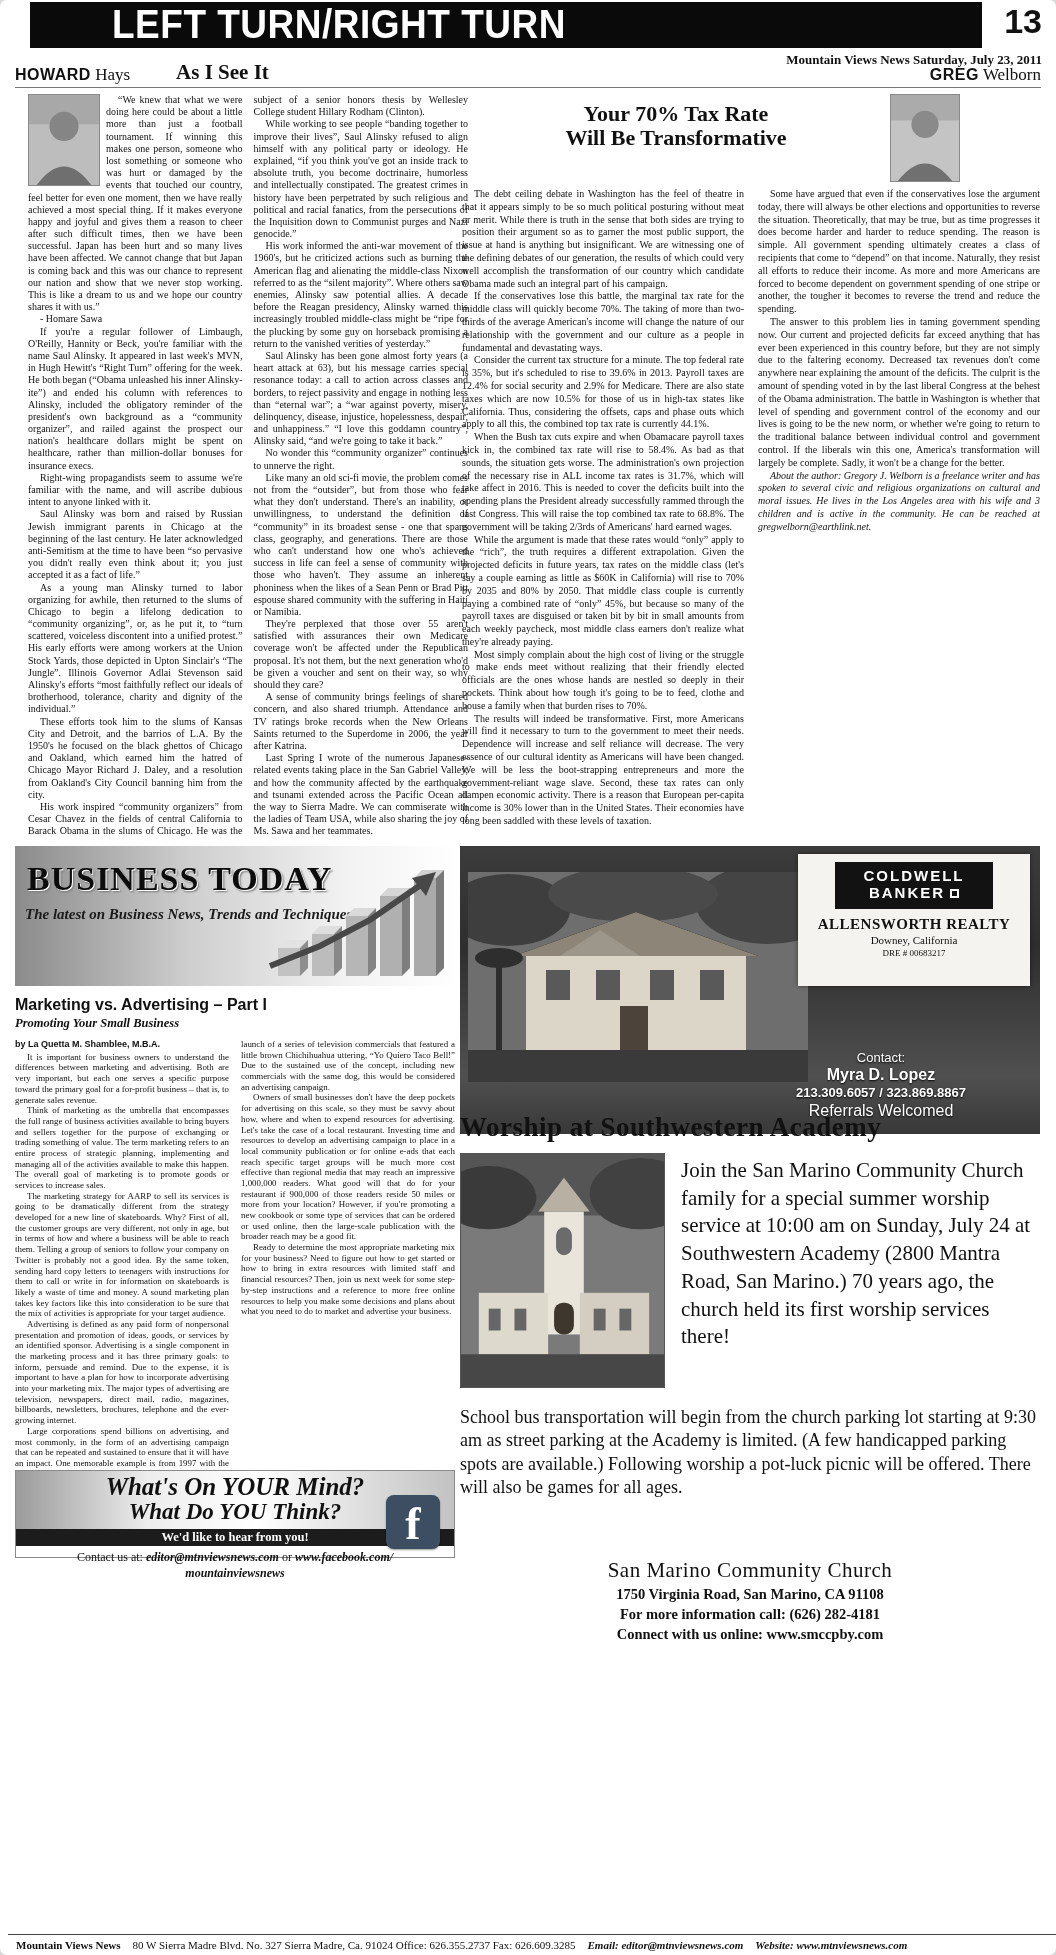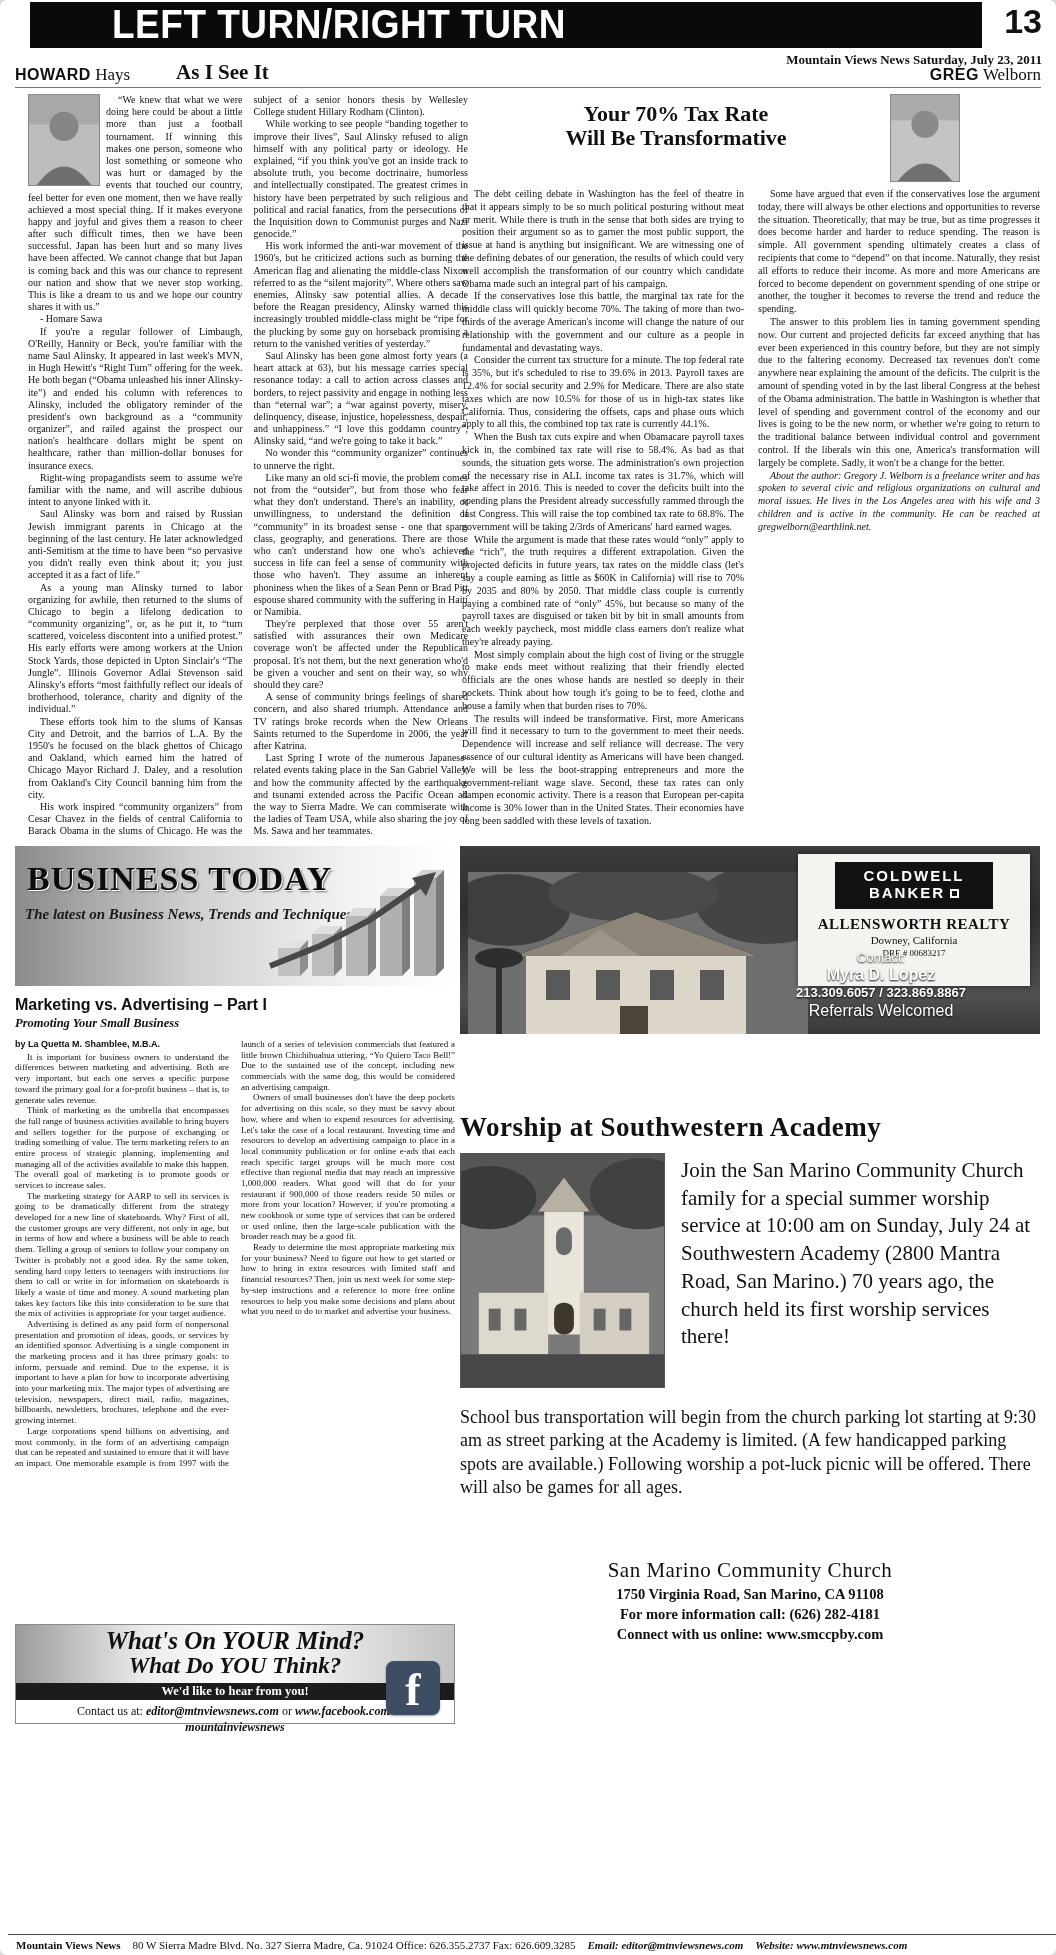--- a/index.html
+++ b/index.html
@@ -79,21 +79,21 @@
   .marketing-subtitle { font-weight:bold; font-style:italic; font-size:12.5px; margin-top:2px; }
   .marketing-body {
     margin-top:8px; height:432px;
     column-count:2; column-gap:12px; column-fill:auto;
     font-size:8.9px; line-height:1.2; text-align:justify; overflow:hidden;
   }
   .m-byline { font-weight:bold; text-indent:0 !important; font-family:"Liberation Sans", sans-serif; font-size:9px; margin-bottom:2px !important; }
 
   
   .ad {
-    position:absolute; left:460px; top:846px; width:580px; height:188px;
+    position:absolute; left:460px; top:846px; width:580px; height:288px;
     background:linear-gradient(180deg,#3c3c3c,#2e2e2e 35%,#505050 80%,#383838);
     overflow:hidden;
   }
   .ad-house { position:absolute; left:8px; top:26px; width:340px; height:210px; }
   .ad-logo-panel {
     position:absolute; right:10px; top:8px; width:232px; height:132px;
     background:#f4f3ef; text-align:center; padding-top:8px;
     box-shadow:0 0 4px rgba(0,0,0,.5);
   }
   .cb-box {
@@ -125,21 +125,21 @@
   .worship-photo svg { display:block; width:100%; height:100%; }
   .worship-intro { font-size:21px; line-height:1.32; padding-top:4px; }
   .worship-bus { clear:both; padding-top:10px; font-size:18px; line-height:1.3; text-align:left; }
 
   .church-info { position:absolute; left:460px; top:1558px; width:580px; text-align:center; }
   .church-info .ci-name { font-size:21px; letter-spacing:0.5px; }
   .church-info .ci-line { font-size:14.5px; font-weight:bold; margin-top:3px; }
 
   
   .mind-box {
-    position:absolute; left:15px; top:1624px; width:440px; height:100px;
+    position:absolute; left:15px; top:1470px; width:440px; height:88px;
     border:1px solid #8a8a8a; background:#fff;
   }
   .mind-gradient {
     height:58px; text-align:center; padding-top:3px;
     background:linear-gradient(90deg,#9b9b9b,#ededed 30%,#ffffff 55%,#c2c2c2);
   }
   .mind-line1 { font-size:25px; font-weight:bold; font-style:italic; line-height:1.05; }
   .mind-line2 { font-size:23px; font-weight:bold; font-style:italic; line-height:1.05; }
   .mind-strip { background:#1c1c1c; color:#fff; text-align:center; font-size:12.5px; font-weight:bold; padding:1px 0; }
   .mind-contact { text-align:center; font-size:12px; padding-top:4px; line-height:1.3; }

